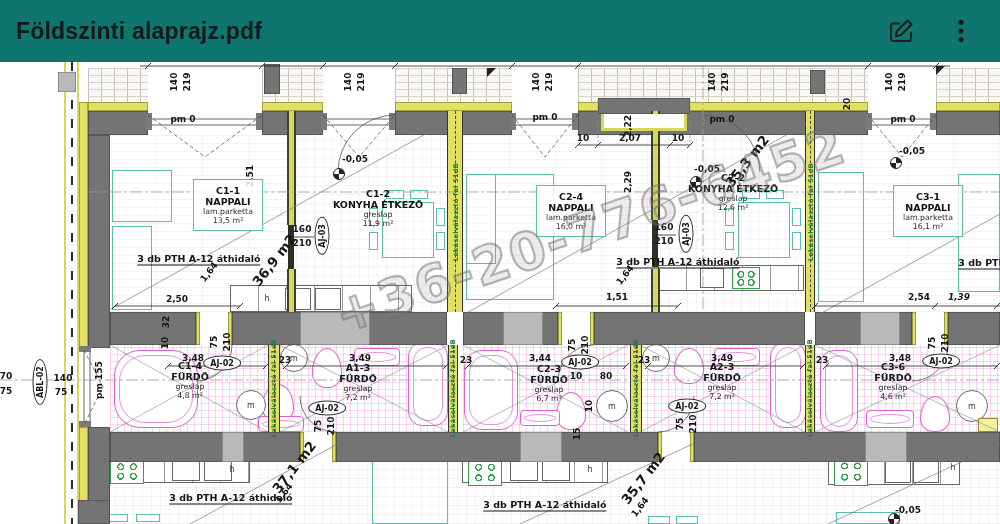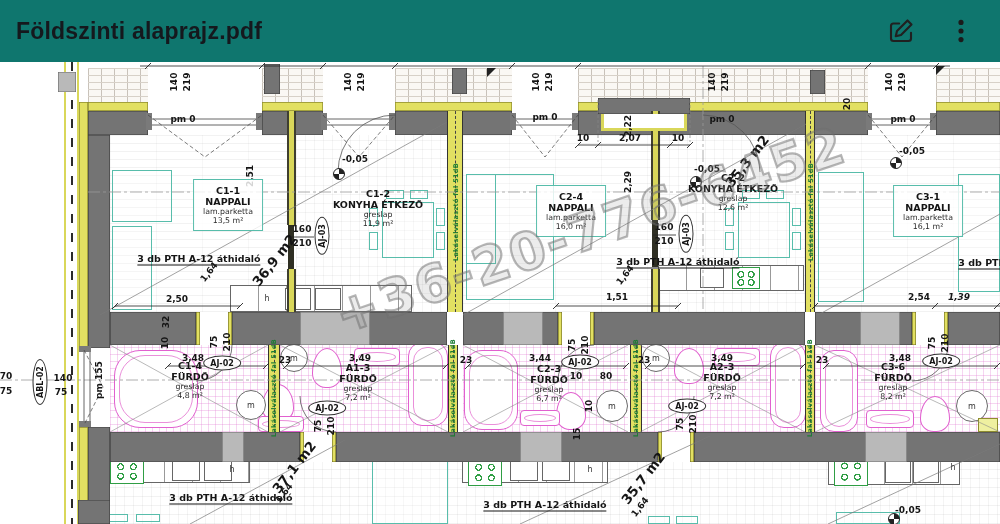--- a/index.html
+++ b/index.html
@@ -298,21 +298,21 @@
         <div class="room" style="left: 722px; top: 299px;">
           <div class="r-id">A2-3</div>
           <div class="r-name">FÜRDŐ</div>
           <div class="r-floor">greslap</div>
           <div class="r-area">7,2 m²</div>
         </div>
         <div class="room" style="left: 893px; top: 299px;">
           <div class="r-id">C3-6</div>
           <div class="r-name">FÜRDŐ</div>
           <div class="r-floor">greslap</div>
-          <div class="r-area">8,2 m²</div>
+          <div class="r-area">4,6 m²</div>
         </div>
       </div>
     <div id="ann-layer">
         <span class="ann" style="left: 174px; top: 20px; transform: translate(-50%, -50%) rotate(-90deg);">140</span>
         <span class="ann" style="left: 187px; top: 20px; transform: translate(-50%, -50%) rotate(-90deg);">219</span>
         <span class="ann" style="left: 348px; top: 20px; transform: translate(-50%, -50%) rotate(-90deg);">140</span>
         <span class="ann" style="left: 361px; top: 20px; transform: translate(-50%, -50%) rotate(-90deg);">219</span>
         <span class="ann" style="left: 536px; top: 20px; transform: translate(-50%, -50%) rotate(-90deg);">140</span>
         <span class="ann" style="left: 549px; top: 20px; transform: translate(-50%, -50%) rotate(-90deg);">219</span>
         <span class="ann" style="left: 712px; top: 20px; transform: translate(-50%, -50%) rotate(-90deg);">140</span>

